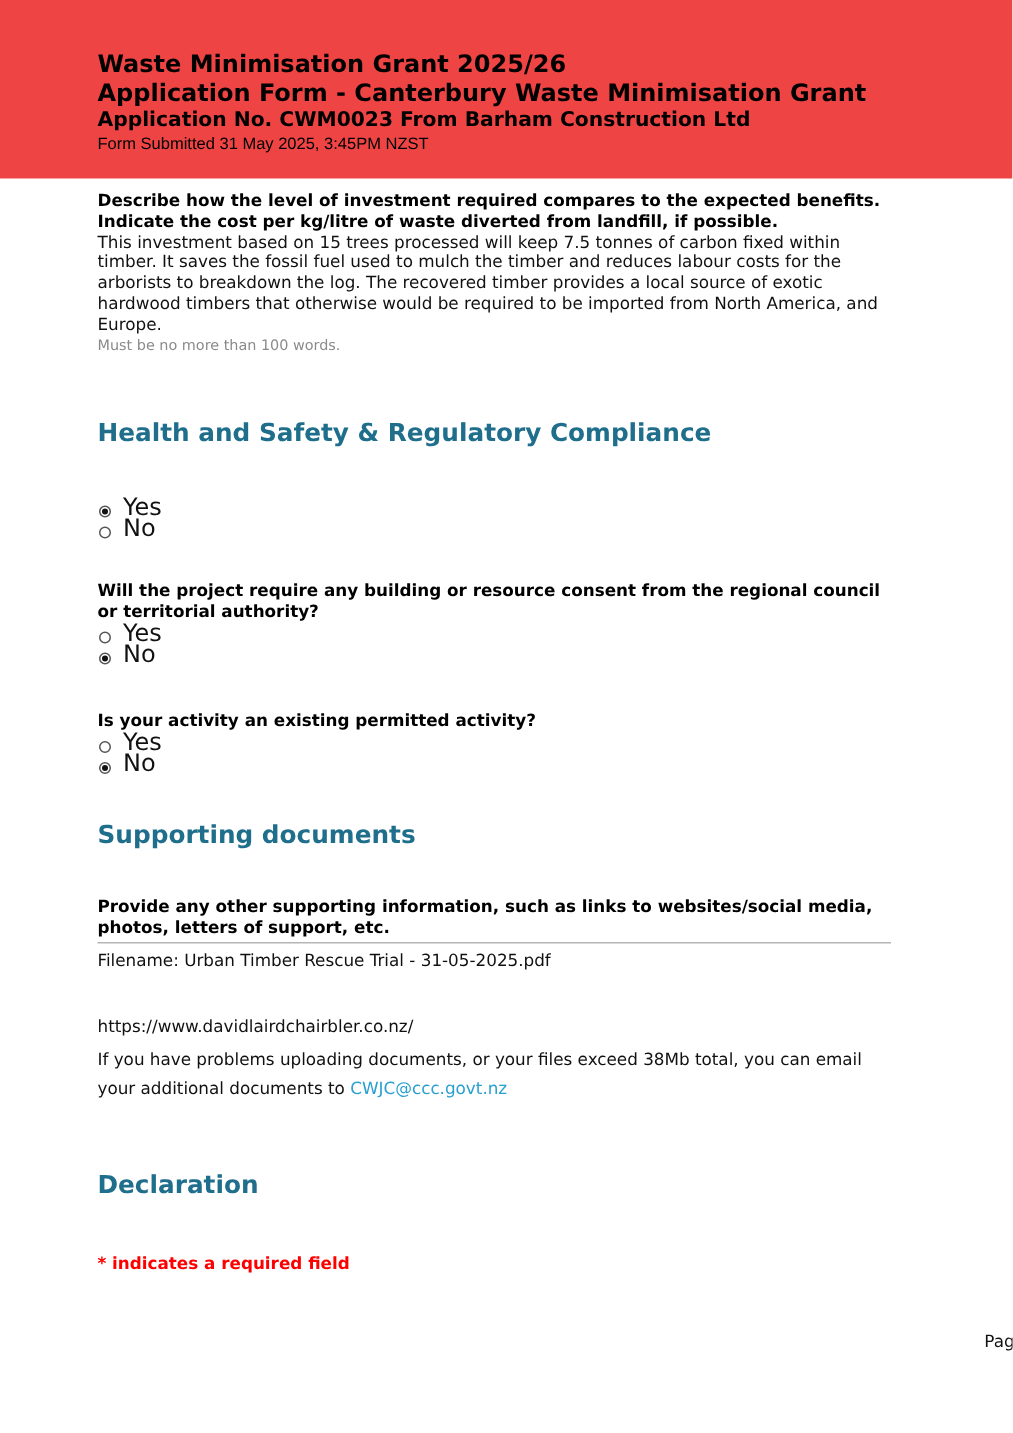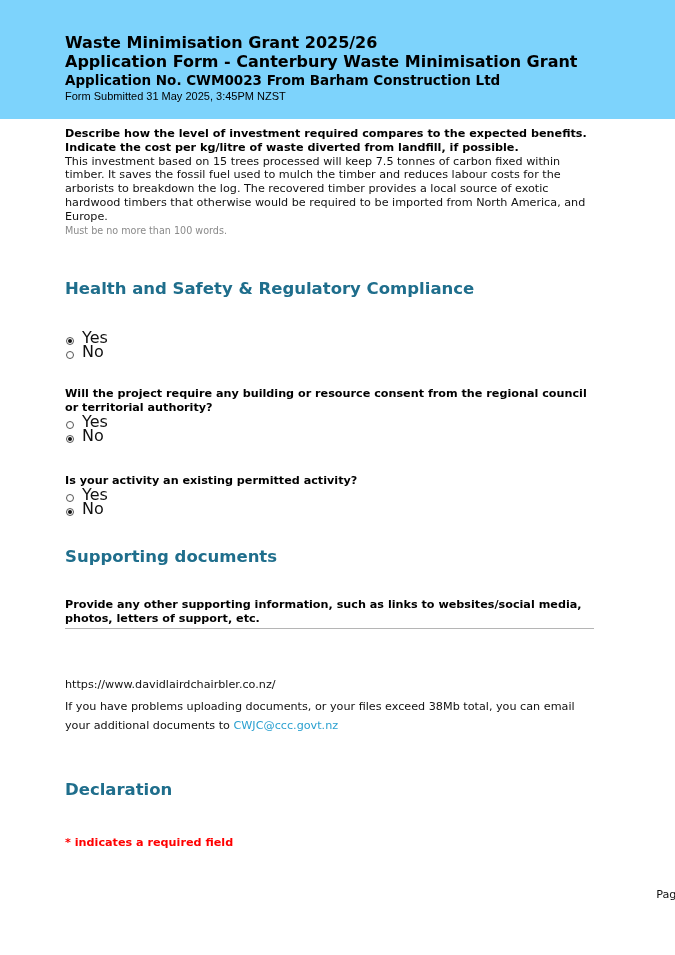--- a/index.html
+++ b/index.html
@@ -2,21 +2,21 @@
 <html><head>
   <meta charset="utf-8">
   <style>
     html, body { margin: 0; padding: 0; }
     body {
       width: 675px; height: 955px; background: #ffffff; position: relative; overflow: hidden;
       font-family: "DejaVu Sans", sans-serif; color: #111111;
     }
     .header {
       position: absolute; left: 0; top: 0; width: 675px; height: 119px;
-      background: #7dd3fc;
+      background: #ef4444;
     }
     .header .inner { position: absolute; left: 65px; top: 33px; }
     .h-line1 { font-family: "DejaVu Sans", sans-serif; font-weight: bold; font-size: 16px; line-height: 19px; color: #000; white-space: nowrap; }
     .h-line2 { font-family: "DejaVu Sans", sans-serif; font-weight: bold; font-size: 16px; line-height: 19px; color: #000; white-space: nowrap; }
     .h-line3 { font-family: "DejaVu Sans", sans-serif; font-weight: bold; font-size: 13.5px; line-height: 18px; color: #000; white-space: nowrap; }
     .h-line4 { font-family: "Liberation Sans", sans-serif; font-size: 11px; line-height: 13px; color: #000; white-space: nowrap; margin-top: 1px; }
     .abs { position: absolute; left: 65px; width: 540px; }
     .q { font-weight: bold; font-size: 11.2px; line-height: 13.8px; color: #000; }
     .ans { font-size: 11.2px; line-height: 13.8px; color: #111; }
     .hint { font-size: 9.6px; line-height: 13px; color: #8a8a8a; }
@@ -92,20 +92,21 @@
 </div>
 
 <div class="abs section-title" style="top:547px;">Supporting documents</div>
 
 <div class="abs" style="top:598px; width:529px;">
   <div class="q">Provide any other supporting information, such as links to websites/social media, photos, letters of support, etc.</div>
   <div class="divider"></div>
 </div>
 
 <div class="abs" style="top:634px;">
+  <div class="ans">Filename: Urban Timber Rescue Trial -  31-05-2025.pdf</div>
 </div>
 
 <div class="abs" style="top:678px;">
   <div class="ans">https://www.davidlairdchairbler.co.nz/</div>
 </div>
 
 <div class="abs" style="top:695px; width:535px;">
   <span class="ans">If you have problems uploading documents, or your files exceed 38Mb total, you can email your additional documents to </span><a class="link ans">CWJC@ccc.govt.nz</a>
 </div>
 

